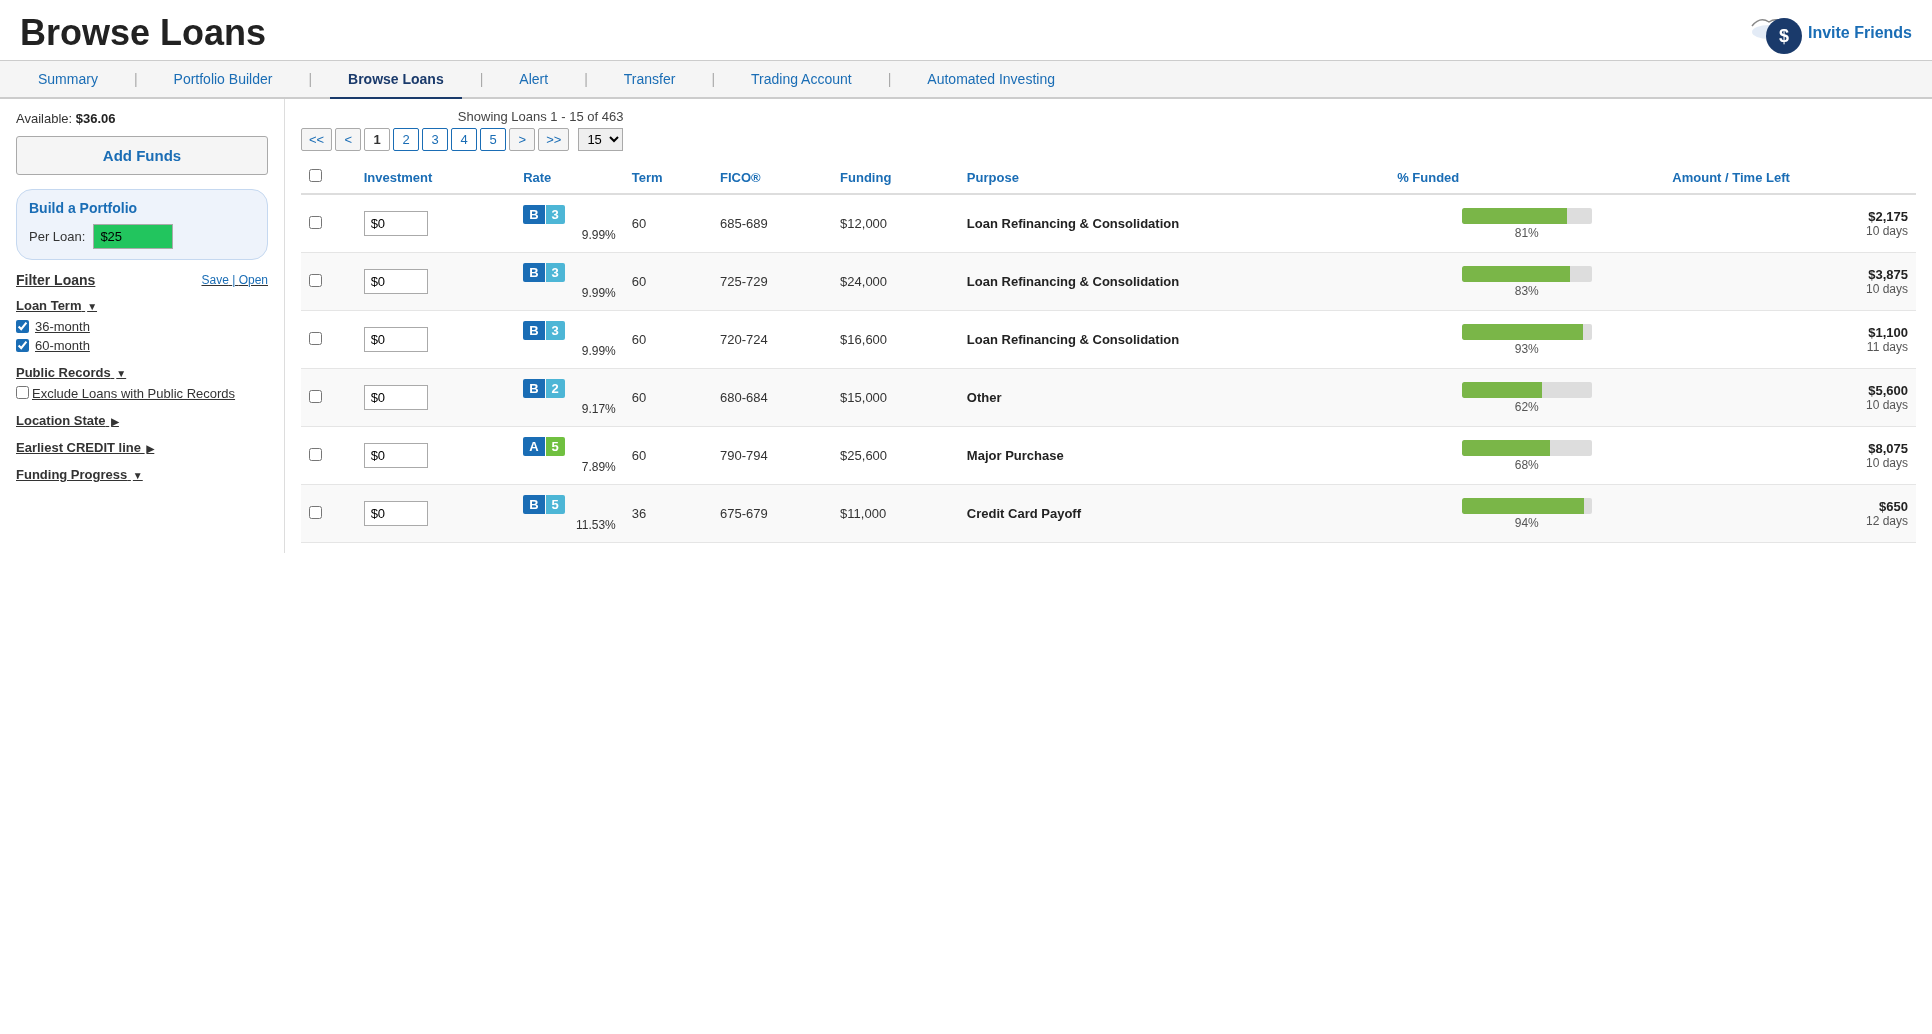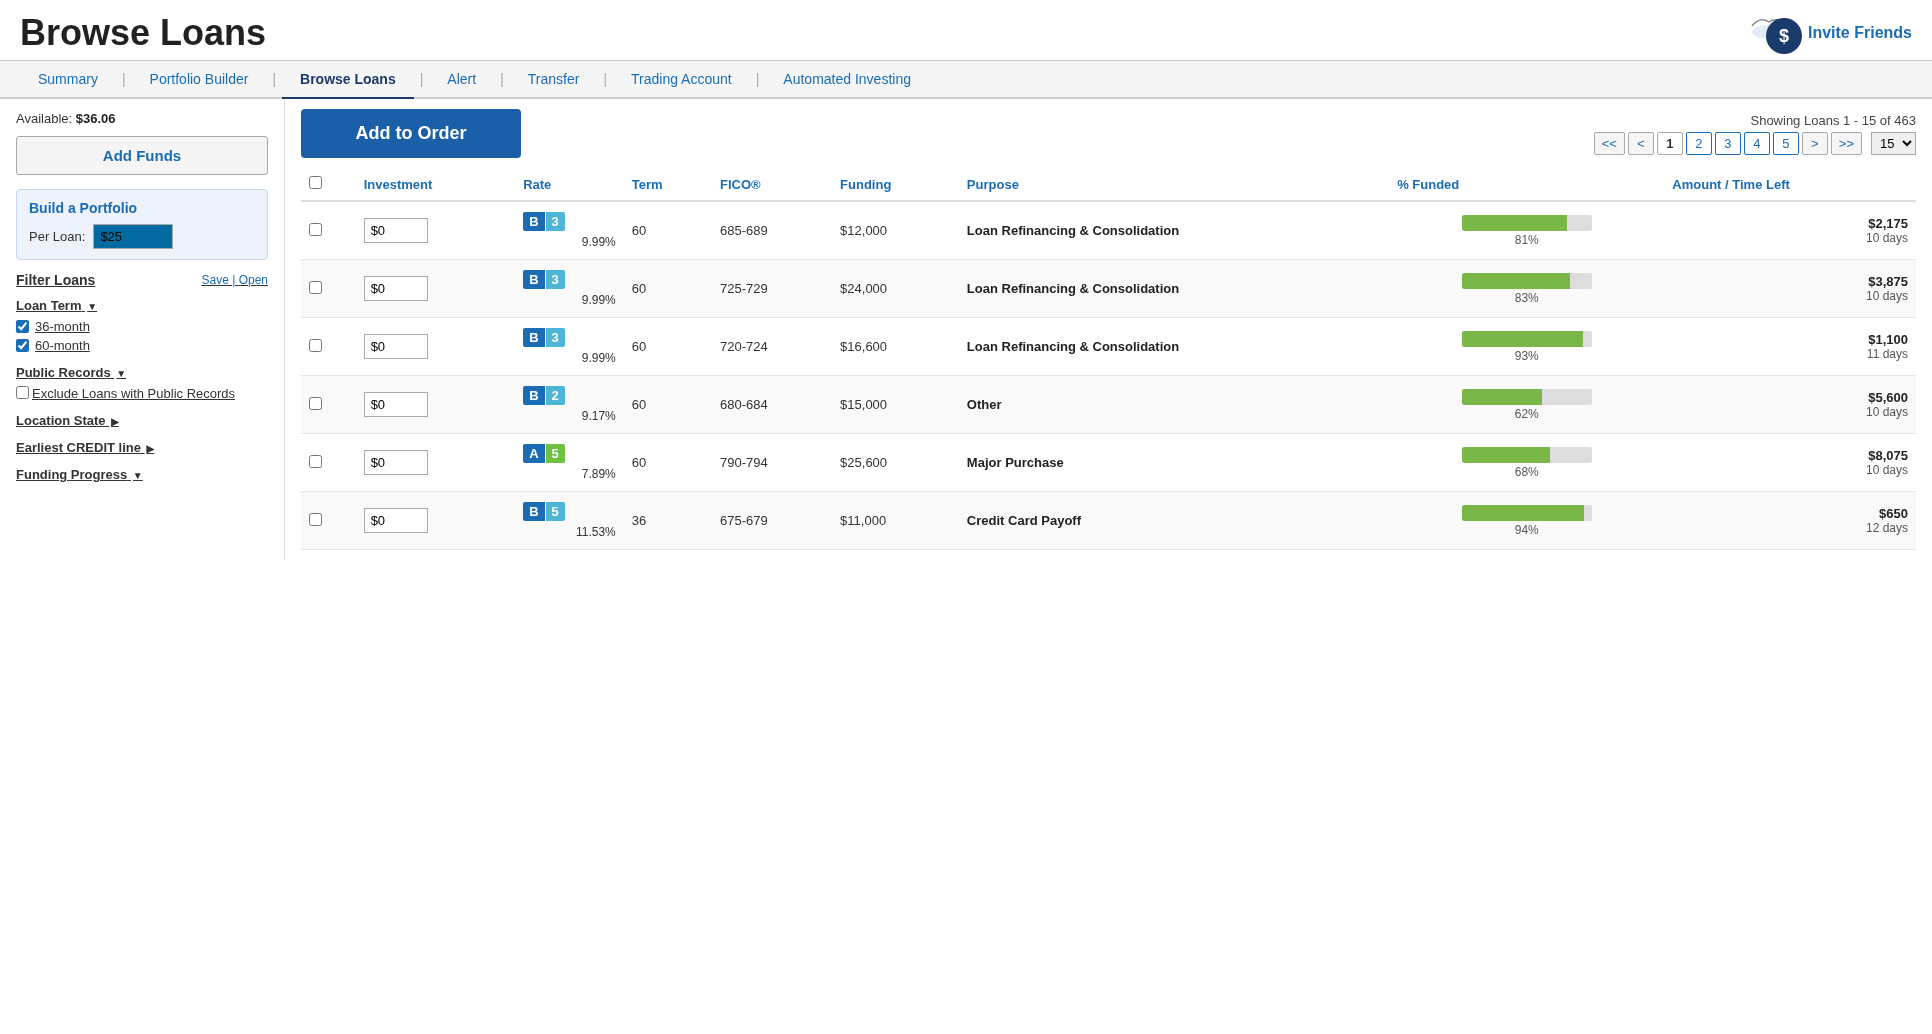--- a/index.html
+++ b/index.html
@@ -45,21 +45,21 @@
       text-decoration: none;
     }
 
     
     .main-nav {
       background: #f5f5f5;
       border-bottom: 2px solid #ccc;
       padding: 0 20px;
       display: flex;
       align-items: center;
-      gap: 4px;
+      gap: 16px;
     }
     .nav-item {
       padding: 10px 18px;
       color: #1a6db5;
       font-size: 14px;
       cursor: pointer;
       text-decoration: none;
       border-bottom: 2px solid transparent;
       margin-bottom: -2px;
     }
@@ -104,42 +104,42 @@
       font-size: 15px;
       font-weight: bold;
       cursor: pointer;
       border-radius: 3px;
       margin-bottom: 14px;
     }
 
     .build-portfolio-section {
       background: #eef3fb;
       border: 1px solid #c5d8f0;
-      border-radius: 4px;
+      border-radius: 16px;
       padding: 10px 12px;
       margin-bottom: 12px;
     }
     .build-portfolio-title {
       color: #1a6db5;
       font-weight: bold;
       font-size: 14px;
       margin-bottom: 8px;
     }
     .per-loan-row {
       display: flex;
       align-items: center;
       gap: 8px;
       font-size: 13px;
     }
     .per-loan-input {
       border: 1px solid #aaa;
       padding: 4px 6px;
       width: 80px;
       font-size: 13px;
-      background: #0369a1;
+      background: #22c55e;
     }
 
     .filter-loans-section {
       margin-top: 0;
       text-decoration: underline;
     }
     .filter-header {
       display: flex;
       align-items: center;
       justify-content: space-between;
@@ -475,21 +475,20 @@
           <span>Funding Progress</span>
           <span class="arrow">▼</span>
         </div>
       </div>
     </div>
   </div>
 
   <div class="main-content">
 
     <div class="top-bar">
-      <button class="add-to-order-btn">Add to Order</button>
       <div>
         <div class="showing-info">Showing Loans 1 - 15 of 463</div>
         <div class="pagination">
           <button class="page-btn">&lt;&lt;</button>
           <button class="page-btn">&lt;</button>
           <span class="page-btn current">1</span>
           <button class="page-btn active-page">2</button>
           <button class="page-btn active-page">3</button>
           <button class="page-btn active-page">4</button>
           <button class="page-btn active-page">5</button>

